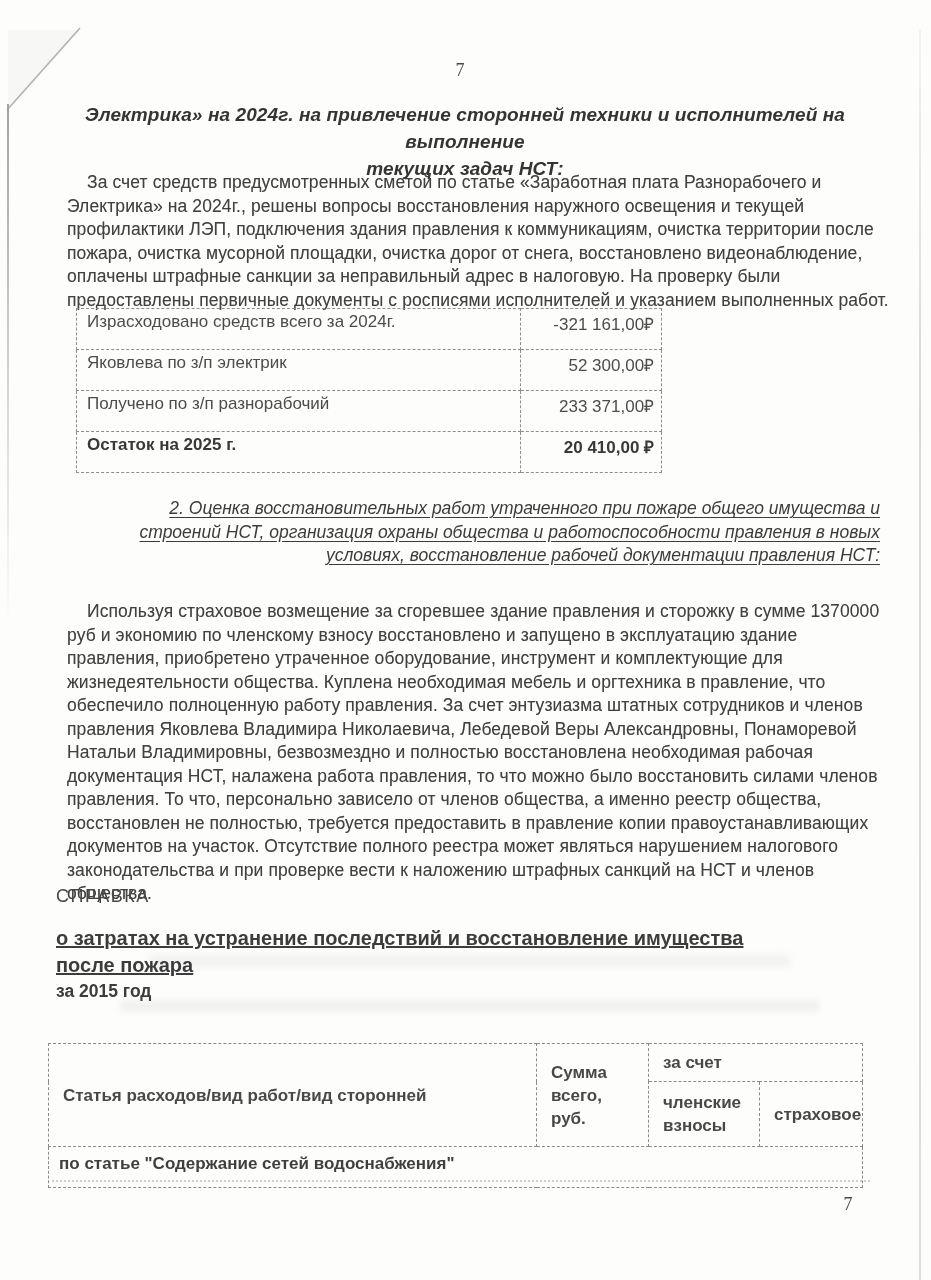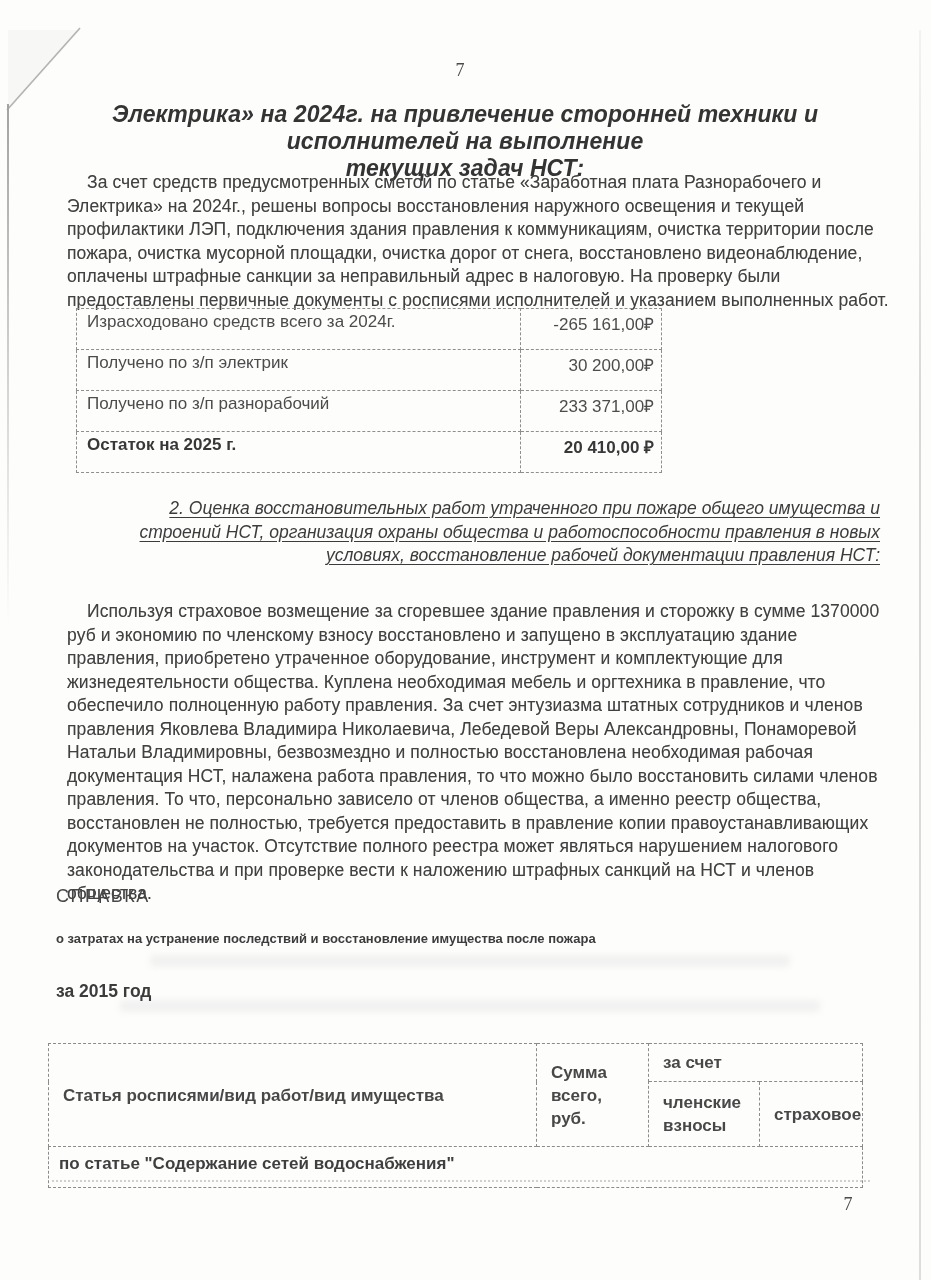--- a/index.html
+++ b/index.html
@@ -27,21 +27,21 @@
     position:absolute;left:52px;top:1180px;width:818px;height:0;
     border-top:2px dotted #c2c2c2;opacity:.75;
   }
   
   .pageno{position:absolute;font-family:"Liberation Serif", serif;font-size:18px;color:#4a4a4a;}
   .pageno.top{top:60px;left:440px;width:40px;text-align:center;}
   .pageno.bottom{top:1194px;left:828px;width:40px;text-align:center;}
   .h1{
     position:absolute;top:101px;left:50px;width:830px;
     text-align:center;font-weight:bold;font-style:italic;
-    font-size:23px;line-height:27px;color:#343434;
+    font-size:19px;line-height:27px;color:#343434;
     letter-spacing:.1px;
   }
   .para{
     position:absolute;left:55px;width:824px;margin:12px;
     font-size:17.5px;line-height:23.5px;letter-spacing:.1px;
     text-indent:20px;color:#414141;
     text-shadow:0 0 .4px rgba(80,80,80,.35);
   }
   .p1{top:159px;}
   .p2{top:588px;}
@@ -50,21 +50,21 @@
     text-align:right;font-weight:normal;font-style:italic;
     font-size:17.5px;line-height:23.5px;color:#3c3c3c;
   }
   .h2 .u{text-decoration:underline;text-underline-offset:3px;}
   .spravka-title{
     position:absolute;top:886px;left:56px;
     font-size:18px;letter-spacing:1.5px;color:#474747;
   }
   .spravka-sub{
     position:absolute;top:925px;left:56px;width:690px;
-    font-weight:bold;font-size:13px;line-height:27px;color:#3c3c3c;
+    font-weight:bold;font-size:20px;line-height:27px;color:#3c3c3c;text-decoration:underline;
   }
   .spravka-period{
     position:absolute;top:981px;left:56px;
     font-weight:bold;font-size:17.5px;color:#3c3c3c;
   }
   
   table.t1{
     position:absolute;top:308px;left:48px;
     width:585px;border-collapse:collapse;table-layout:fixed;margin-left:28px;
   }
@@ -118,25 +118,25 @@
   <p class="para p1">За счет средств предусмотренных сметой по статье «Заработная плата Разнорабочего и Электрика» на 2024г., решены вопросы восстановления наружного освещения и текущей профилактики ЛЭП, подключения здания правления к коммуникациям, очистка территории после пожара, очистка мусорной площадки, очистка дорог от снега, восстановлено видеонаблюдение, оплачены штрафные санкции за неправильный адрес в налоговую. На проверку были предоставлены первичные документы с росписями исполнителей и указанием выполненных работ.</p>
 
   <table class="t1">
     <colgroup>
         <col style="width:444px">
         <col style="width:141px">
       </colgroup>
     <tbody>
       <tr>
         <td class="lbl">Израсходовано средств  всего за 2024г.</td>
-        <td class="val">-265 161,00₽</td>
+        <td class="val">-321 161,00₽</td>
       </tr>
       <tr>
-        <td class="lbl">Получено по з/п электрик</td>
-        <td class="val">30 200,00₽</td>
+        <td class="lbl">Яковлева по з/п электрик</td>
+        <td class="val">52 300,00₽</td>
       </tr>
       <tr>
         <td class="lbl">Получено по з/п разнорабочий</td>
         <td class="val">233 371,00₽</td>
       </tr>
       <tr class="bold">
         <td class="lbl">Остаток на 2025 г.</td>
         <td class="val">20 410,00 ₽</td>
       </tr>
     </tbody>
@@ -156,21 +156,21 @@
 
   <table class="t2">
     <colgroup>
       <col style="width:488px">
         <col style="width:112px">
         <col style="width:111px">
         <col style="width:103px">
     </colgroup>
     <tbody>
       <tr class="gr">
-        <td rowspan="2">Статья росписями/вид работ/вид имущества</td>
+        <td rowspan="2">Статья расходов/вид работ/вид сторонней</td>
         <td rowspan="2">Сумма всего, руб.</td>
         <td colspan="2">за счет</td>
       </tr>
       <tr class="sub">
         <td>членские взносы</td>
         <td>страховое</td>
       </tr>
       <tr>
         <td colspan="4" class="drow">по статье "Содержание сетей водоснабжения"</td>
       </tr>

